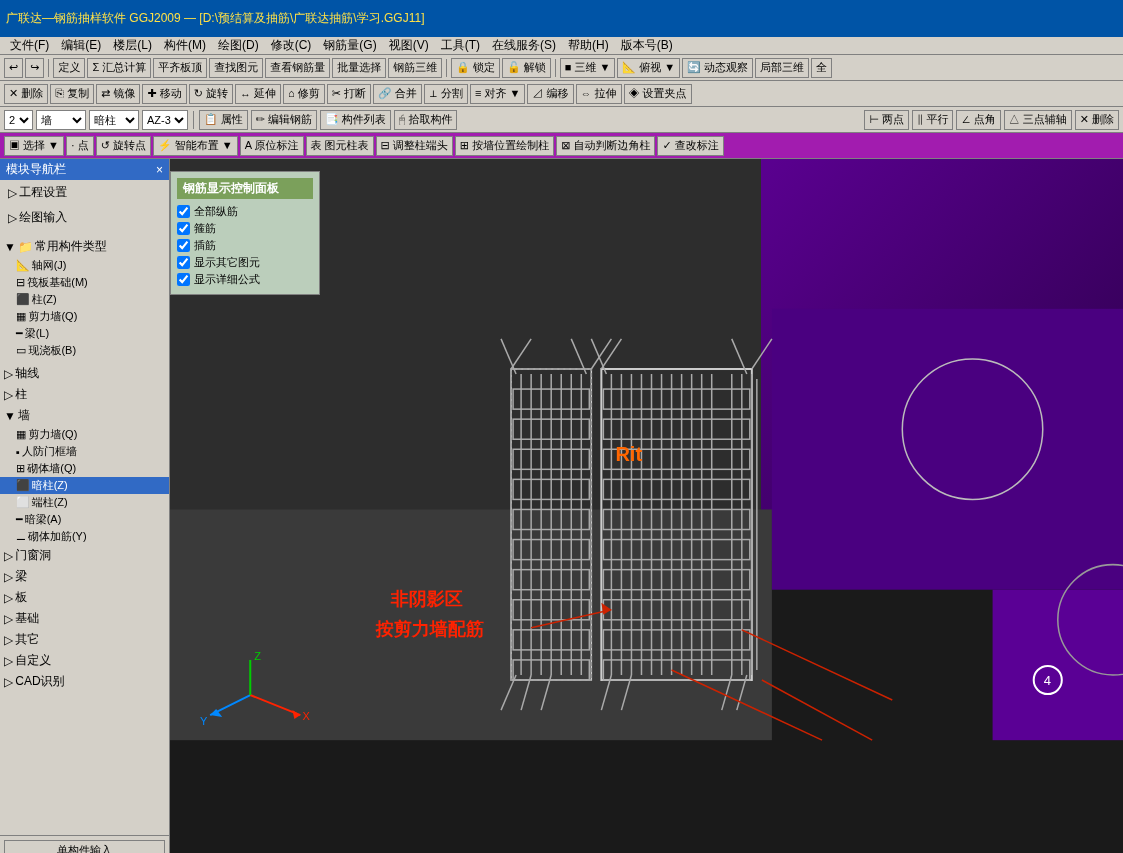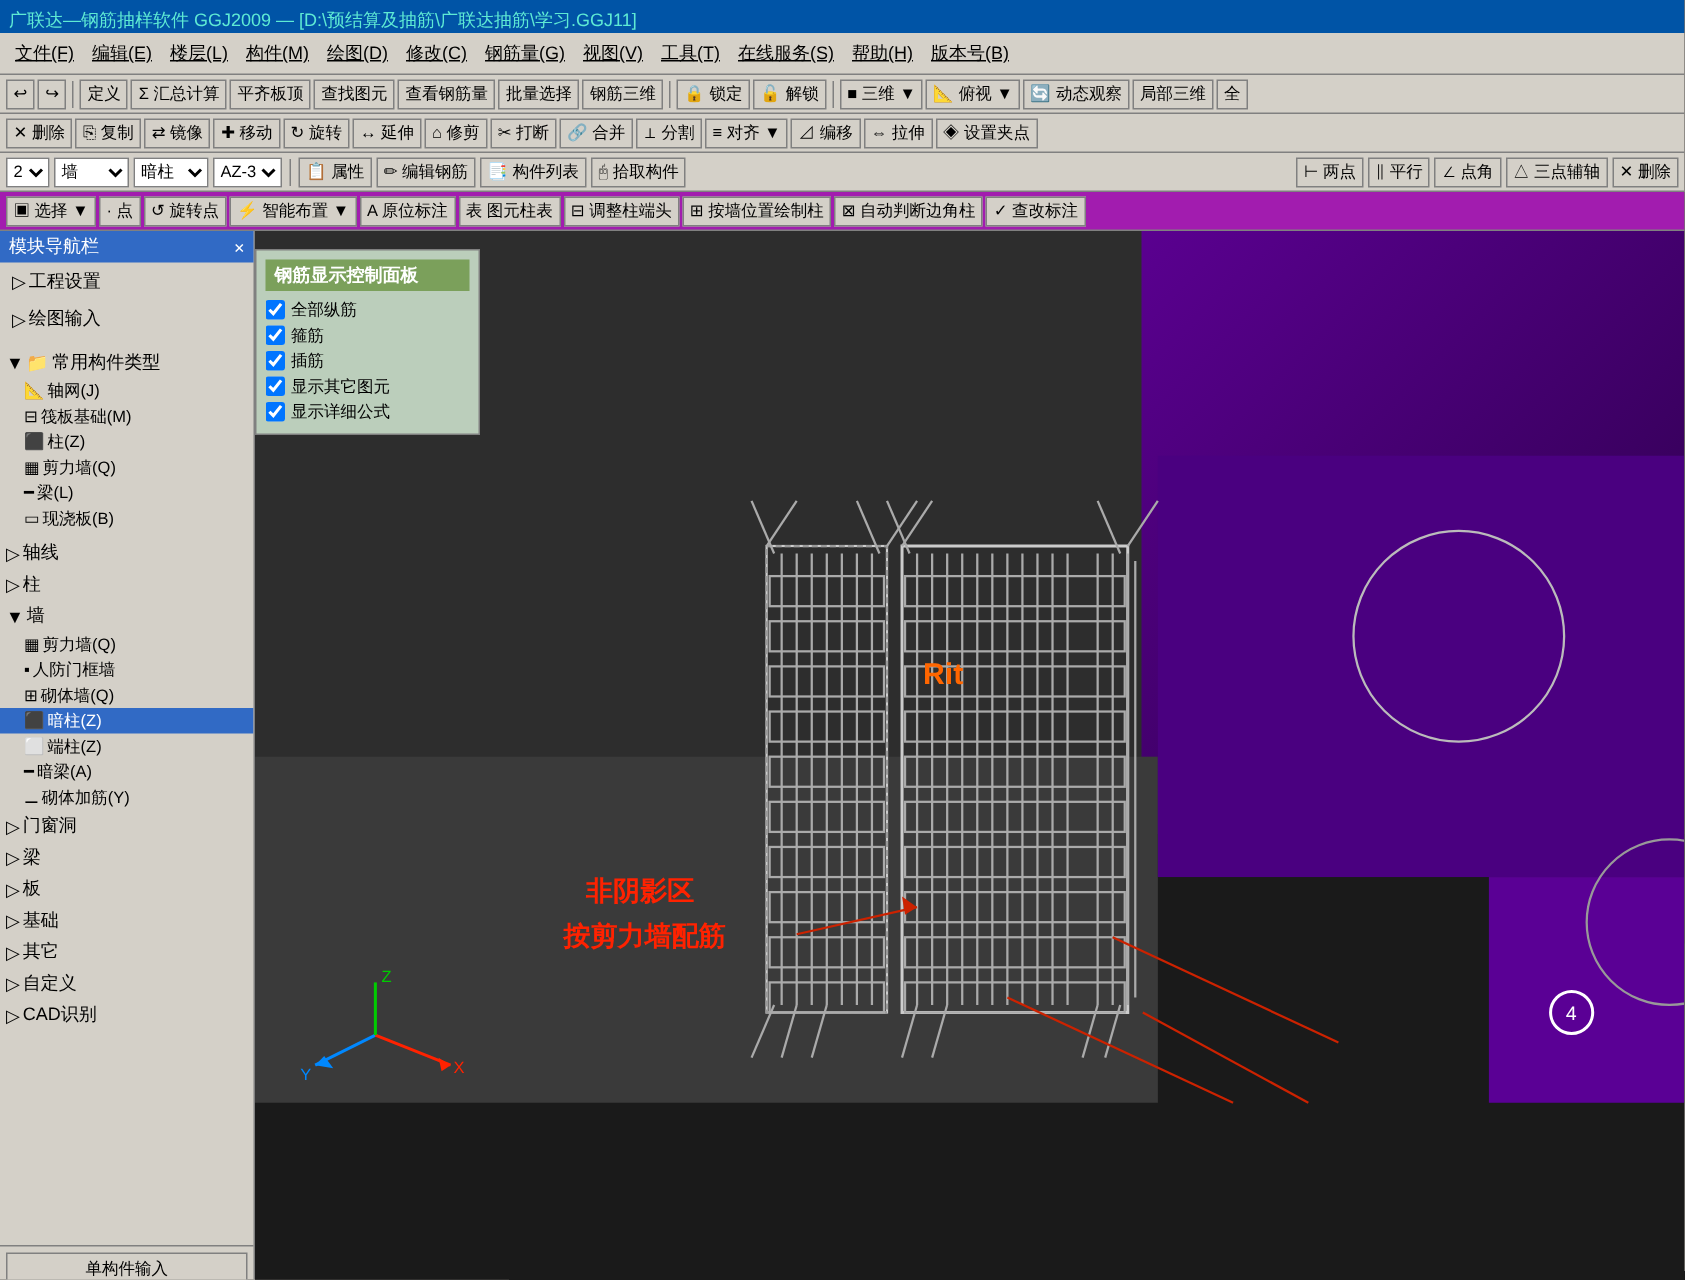--- a/index.html
+++ b/index.html
@@ -1,22 +1,22 @@
 <!DOCTYPE html>
 <html><head>
   <meta charset="utf-8">
   <style>
     * { margin: 0; padding: 0; box-sizing: border-box; }
     body { width: 1123px; height: 853px; overflow: hidden; font-family: 'SimSun', 'MS Gothic', sans-serif; font-size: 12px; background: #d4d0c8; }
 
     
-    #title-bar { background: #0054a6; color: #5eead4; height: 22px; display: flex; align-items: flex-end; padding: 0 6px; font-size: 12px; }
-
-    
-    #menu-bar { background: #d4d0c8; height: 28px; display: flex; align-items: center; padding: 0 4px; border-bottom: 1px solid #808080; text-decoration: underline; }
+    #title-bar { background: #0054a6; color: #fde047; height: 37px; display: flex; align-items: center; padding: 0 6px; font-size: 12px; }
+
+    
+    #menu-bar { background: #d4d0c8; height: 18px; display: flex; align-items: center; padding: 0 4px; border-bottom: 1px solid #808080; }
     .menu-item { padding: 2px 6px; font-size: 12px; cursor: pointer; white-space: nowrap; }
 
     
     .toolbar { background: #d4d0c8; height: 26px; display: flex; align-items: center; padding: 1px 4px; border-bottom: 1px solid #808080; gap: 2px; flex-wrap: nowrap; overflow: hidden; }
     .toolbar-btn { background: #d4d0c8; border: 1px solid #808080; padding: 1px 4px; font-size: 11px; cursor: pointer; white-space: nowrap; height: 20px; display: flex; align-items: center; }
     .toolbar-sep { width: 1px; height: 18px; background: #808080; margin: 0 2px; }
 
     
     #main-layout { display: flex; height: calc(853px - 22px - 22px - 26px - 26px - 26px); }
 

